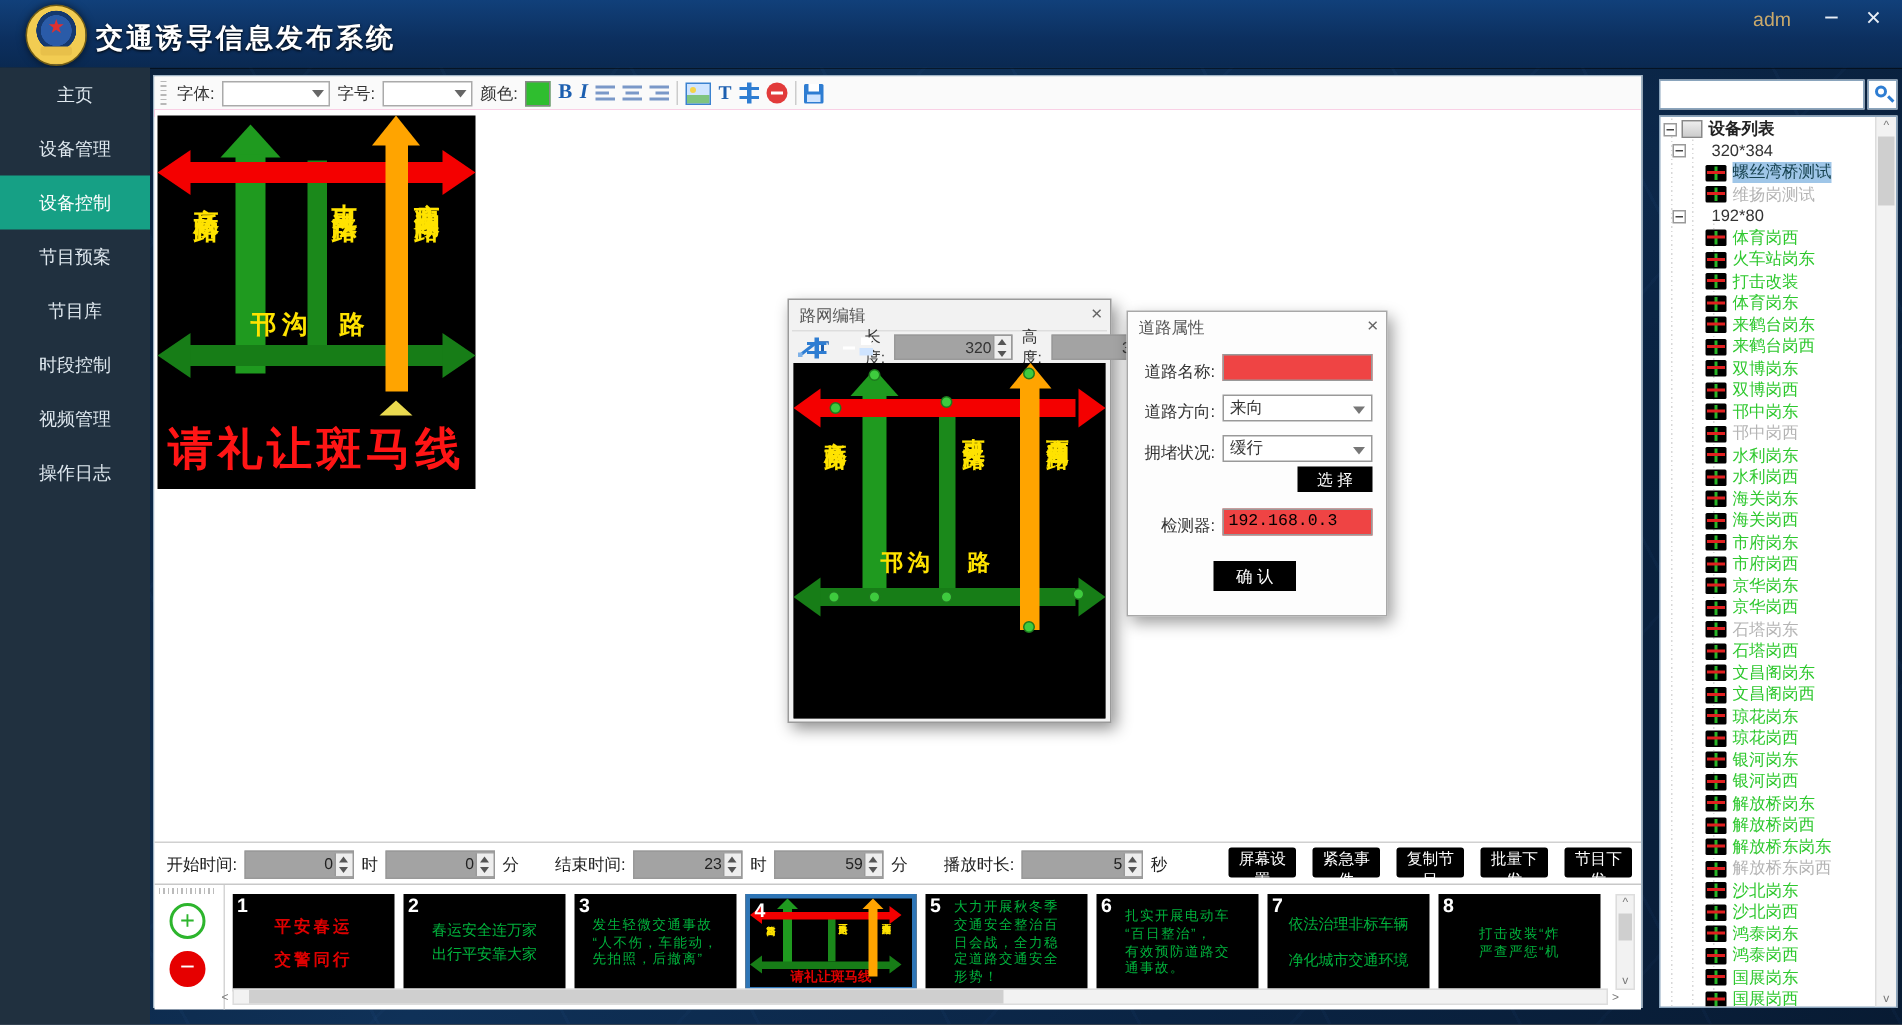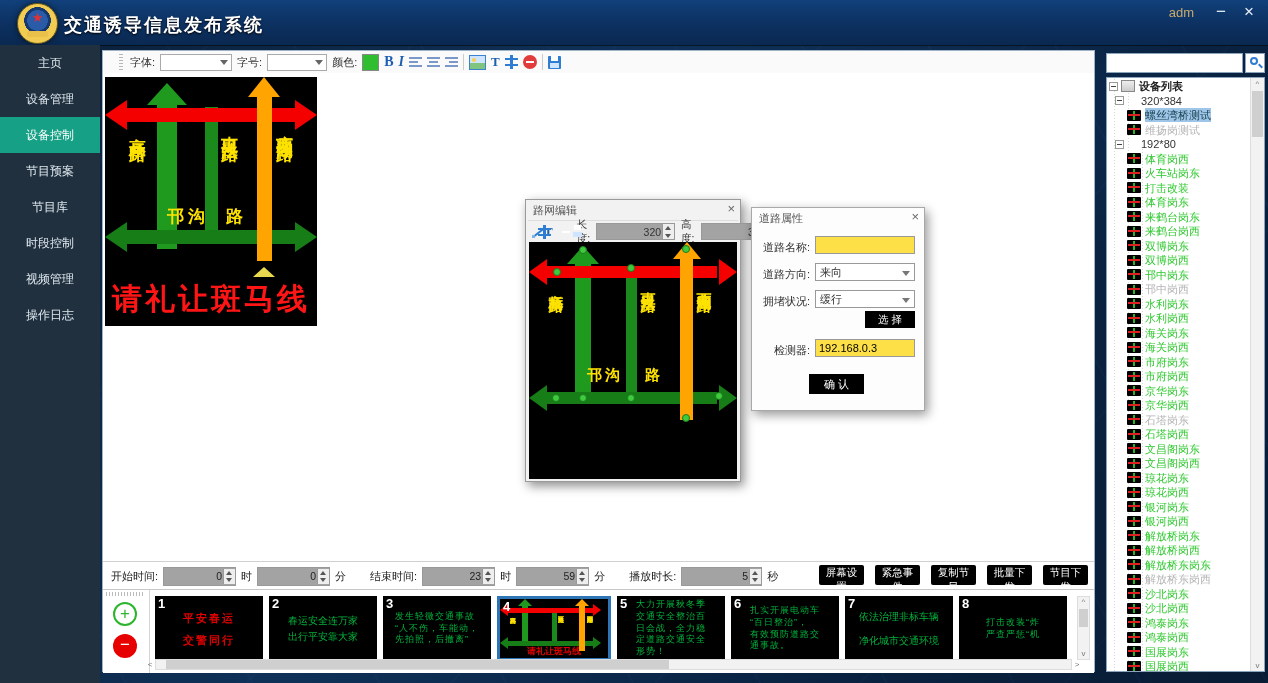--- a/index.html
+++ b/index.html
@@ -25,21 +25,21 @@
   .win-min{right:36px;} .win-close{right:8px;}
 
   
   .sidebar{position:absolute;left:0;top:45px;width:100px;height:638px;background:#20303f;}
   .side-item{height:36px;line-height:36px;text-align:center;color:#dfe8ef;font-size:12px;cursor:pointer;}
   .side-item.active{background:#16a085;color:#fff;}
 
   
   .main-panel{position:absolute;left:102px;top:50px;width:993px;height:622px;background:#fff;border:1px solid #9fb3c4;box-sizing:border-box;}
   .toolbar{position:absolute;left:0;top:0;right:0;height:22px;background:#fafafa;border-bottom:5px solid #ec4899;
-       display:flex;align-items:center;gap:5px;padding-left:16px;font-size:11px;color:#333;}
+       display:flex;align-items:center;gap:5px;padding-left:4px;font-size:11px;color:#333;}
   .grip{width:4px;height:16px;background:repeating-linear-gradient(to bottom,#b8b8b8 0 1px,transparent 1px 3px);margin-right:2px;}
   .tb-label{white-space:nowrap;}
   .tb-select{width:70px;height:15px;border:1px solid #aaa;background:#fff;position:relative;}
   .tb-select.sm{width:58px;}
   .tb-select::after{content:"";position:absolute;right:3px;top:5px;border-left:4px solid transparent;border-right:4px solid transparent;border-top:5px solid #666;}
   .swatch{width:15px;height:15px;background:#2fbe2f;border:1px solid #888;}
   .tb-b{color:#1c5fb0;font-weight:bold;font-size:14px;font-family:"Liberation Serif",serif;}
   .tb-i{color:#1c5fb0;font-style:italic;font-weight:bold;font-size:14px;font-family:"Liberation Serif",serif;}
   .align-ic{width:13px;height:11px;background:
       linear-gradient(#7a98c8,#7a98c8) 0 0/13px 2px no-repeat,
@@ -136,21 +136,21 @@
   .dlg-sign .lab-right{left:165px;top:38px;z-index:5;}
   .dlg-sign .hlabel{font-size:15px;}
   .dlg-sign .lab-cross{left:58px;top:124px;letter-spacing:3px;}
   .dlg-sign .lab-cross2{left:116px;top:124px;}
 
   
   .props-dlg{position:absolute;left:751px;top:207px;width:174px;height:204px;background:#fdfdfd;border:1px solid #a8a8a8;
       box-shadow:3px 4px 10px rgba(0,0,0,.4);box-sizing:border-box;font-size:11px;color:#333;}
   .p-row{position:absolute;left:0;right:0;height:20px;}
   .p-label{position:absolute;left:0;width:58px;text-align:right;top:4px;}
-  .p-input{position:absolute;left:63px;top:0;width:100px;height:18px;border:1px solid #999;background:#fde047;font-size:11px;box-sizing:border-box;padding:0 3px;font-family:Liberation Sans, sans-serif;}
+  .p-input{position:absolute;left:63px;top:0;width:100px;height:18px;border:1px solid #999;background:#ef4444;font-size:11px;box-sizing:border-box;padding:0 3px;font-family:Liberation Mono, monospace;}
   .p-selectbox{position:absolute;left:63px;top:0;width:100px;height:18px;border:1px solid #999;background:#fff;line-height:17px;padding-left:4px;box-sizing:border-box;}
   .p-selectbox::after{content:"";position:absolute;right:4px;top:7px;border-left:4px solid transparent;border-right:4px solid transparent;border-top:5px solid #777;}
   .blue-btn{background:#000000;color:#fff;border:none;font-size:10.5px;cursor:pointer;font-family:inherit;}
   .p-select-btn{position:absolute;left:113px;top:103px;width:50px;height:17px;}
   .p-ok-btn{position:absolute;left:57px;top:166px;width:55px;height:20px;font-size:11px;}
 
   
   .timebar{position:absolute;left:0;top:510px;right:0;height:28px;border-top:1px solid #d0d0d0;background:#fff;
       display:flex;align-items:center;gap:5px;padding-left:8px;font-size:11px;color:#222;}
   .timebar .spin{height:17px;}
@@ -222,21 +222,21 @@
   .trow .exp{width:9px;height:9px;border:1px solid #9a9a9a;background:#fff;box-sizing:border-box;position:relative;margin-right:3px;flex:0 0 auto;display:none;}
   .trow .exp::after{content:"";position:absolute;left:1px;top:3px;width:5px;height:1px;background:#444;}
   .trow .node-icon{flex:0 0 auto;margin-right:4px;}
   .trow .tlabel{line-height:14px;}
   .trow.r-root{padding-left:2px;font-weight:bold;color:#222;}
   .trow.r-root .exp{display:block;}
   .trow.r-root .node-icon{width:12px;height:10px;border:1px solid #888;background:linear-gradient(#eee,#ccc);}
   .trow.r-group{padding-left:8px;color:#333;}
   .trow.r-group .exp{display:block;}
   .trow.r-group .node-icon{width:10px;height:10px;color:#667;font-size:11px;line-height:10px;font-weight:bold;}
-  .trow.r-device{padding-left:20px;color:#2ec82e;}
+  .trow.r-device{padding-left:30px;color:#2ec82e;}
   .trow.r-device .node-icon{width:14px;height:11px;background:#000;position:relative;border-radius:1px;}
   .trow.r-device .node-icon::before{content:"";position:absolute;left:6px;top:1px;width:2px;height:9px;background:#27b527;}
   .trow.r-device .node-icon::after{content:"";position:absolute;left:1px;top:4px;width:12px;height:2px;background:#e02020;}
   .trow.offline{color:#b4b4b4;}
   .trow.selected .tlabel{background:#9fc6e8;color:#17424f;}
   .tree-scroll{position:absolute;right:0;top:0;bottom:0;width:13px;background:#f2f2f2;border-left:1px solid #ddd;font-size:8px;color:#777;text-align:center;}
   .tree-scroll .up{position:absolute;top:0;left:0;right:0;height:11px;line-height:11px;}
   .tree-scroll .dn{position:absolute;bottom:0;left:0;right:0;height:11px;line-height:11px;}
   .tree-scroll .vthumb{position:absolute;left:1px;right:1px;top:13px;height:46px;background:#cfcfcf;}
 </style>

